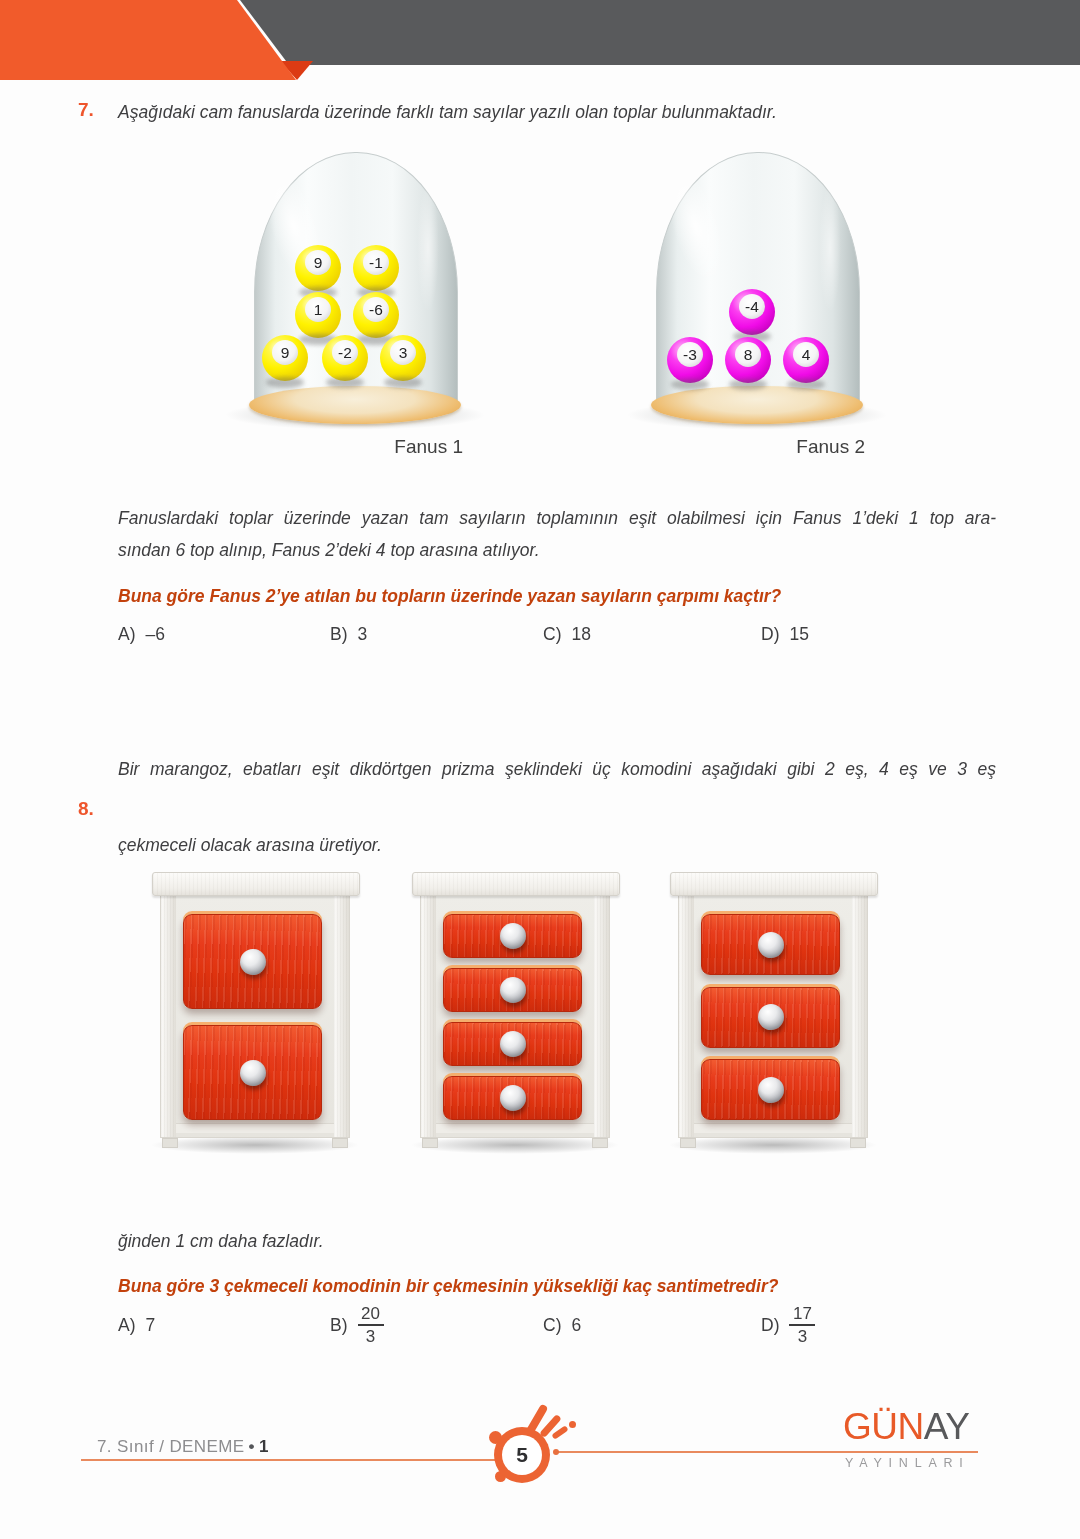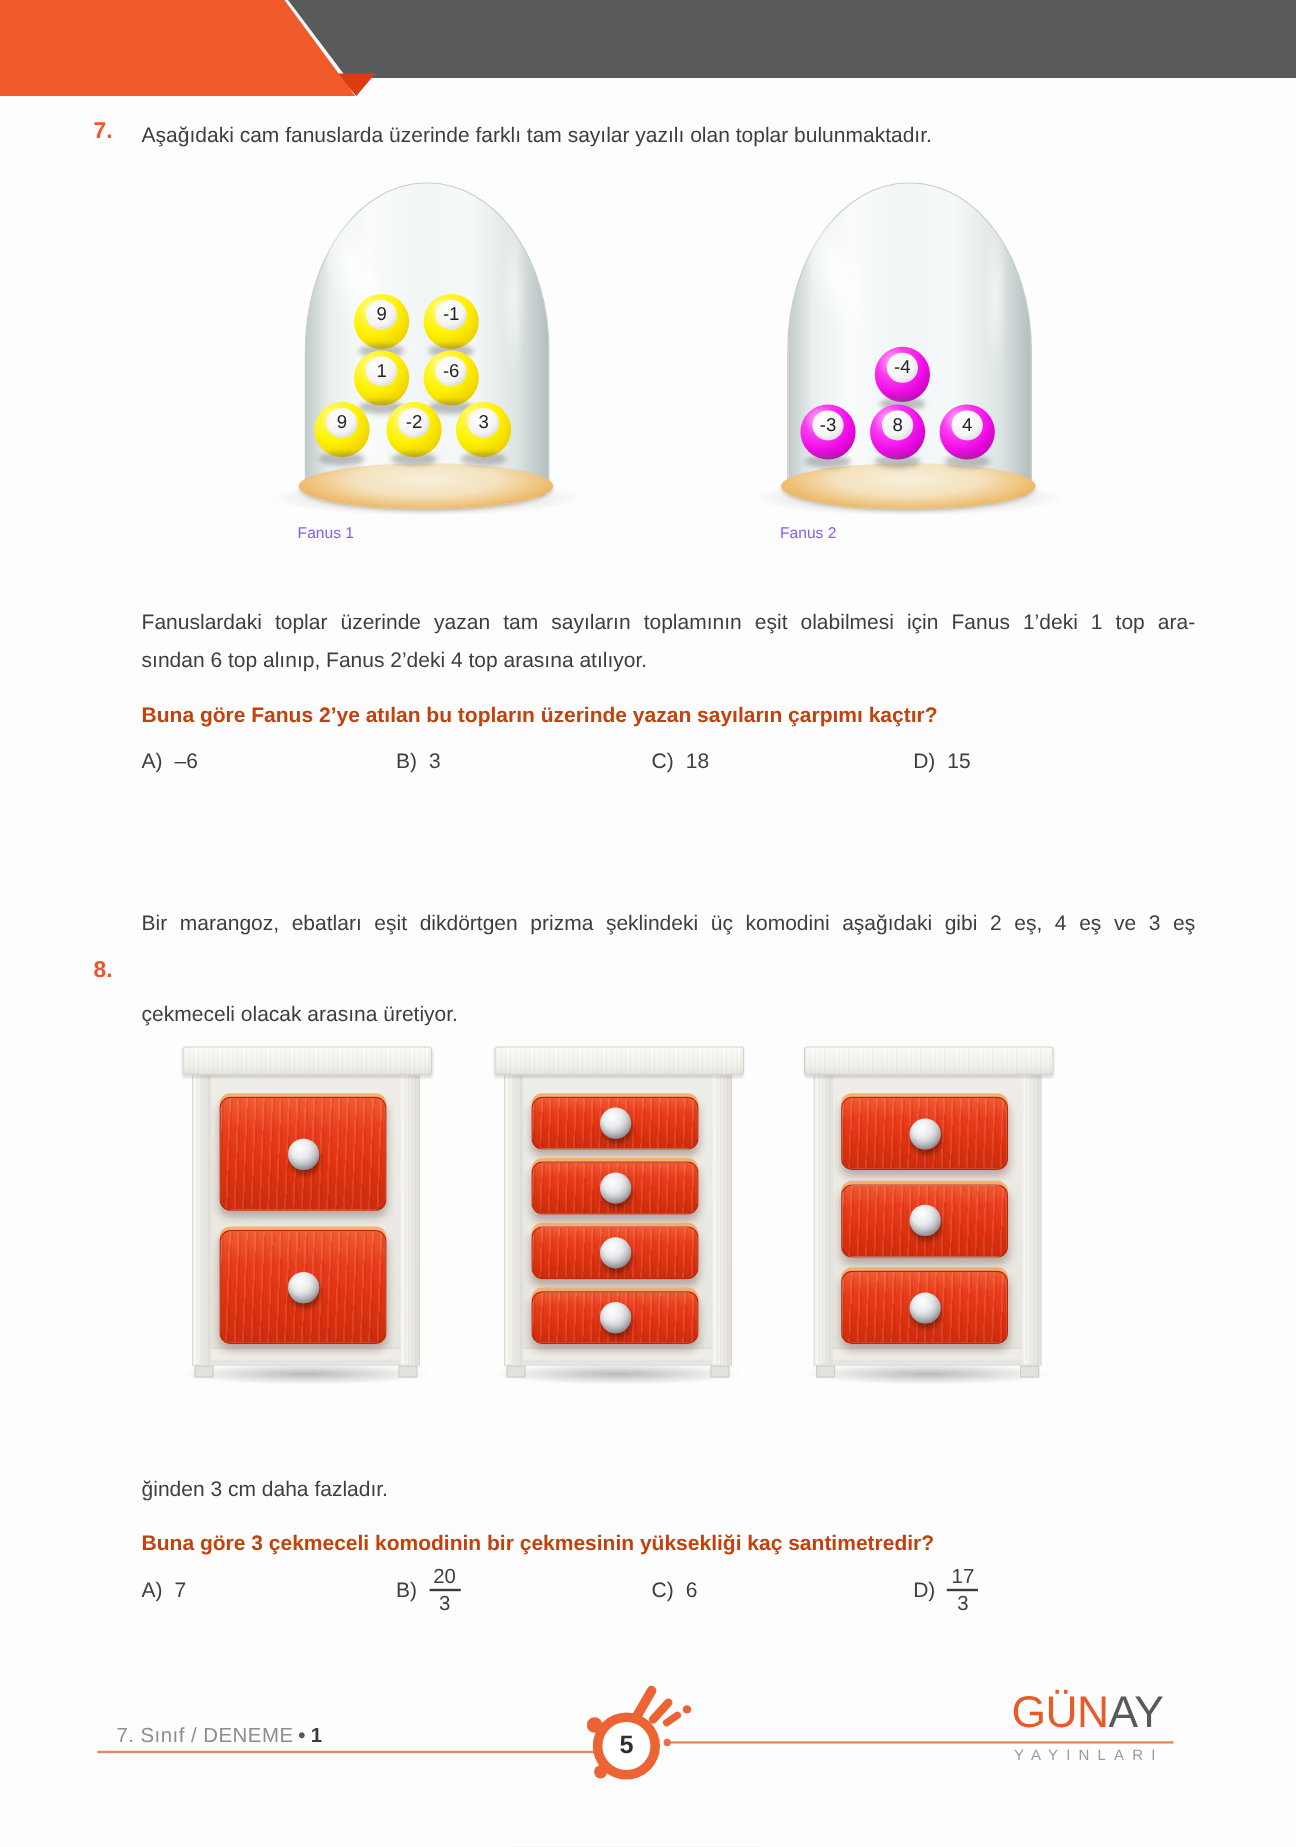--- a/index.html
+++ b/index.html
@@ -10,21 +10,21 @@
   
   .hdr-gray{position:absolute;top:0;left:0;width:1080px;height:65px;background:#595A5C;
             clip-path:polygon(240px 0,1080px 0,1080px 65px,289px 65px);}
   .hdr-tri{position:absolute;top:0;left:0;width:330px;height:80px;background:#DC3B14;
            clip-path:polygon(280px 61px,313px 61px,297px 80px);}
   .hdr-orange{position:absolute;top:0;left:0;width:310px;height:80px;background:#F15B2B;
            clip-path:polygon(0 0,237px 0,296px 80px,0 80px);}
 
   
   .qnum{font-size:19px;font-weight:bold;color:#EE552C;line-height:26px;}
-  .tline{font-size:17.5px;line-height:26px;color:#3E3E40;}
+  .tline{font-size:17.5px;line-height:26px;color:#3E3E40;font-style:italic;}
   .wide{width:878px;}
   .just{text-align:justify;text-align-last:justify;}
   .bold-q{font-weight:bold;color:#c2410c;}
 
   
   .opts{position:absolute;left:118px;width:880px;}
   .opt{position:absolute;top:0;height:100%;display:flex;align-items:center;gap:10px;
        font-size:17.5px;color:#3E3E40;}
   .frac{display:inline-flex;flex-direction:column;align-items:center;font-size:17px;line-height:1.12;color:#3E3E40;}
   .frac-bar{width:26px;height:2px;background:#3A3A3C;margin:1px 0;}
@@ -38,22 +38,22 @@
       box-shadow:0 2px 3px rgba(150,115,60,0.35);}
   .dome{position:absolute;left:6px;top:2px;width:202px;height:260px;z-index:1;
       border-radius:101px 101px 10px 10px / 140px 140px 10px 10px;
       border:1px solid #C6CDCD;
       background:linear-gradient(90deg,#C2CACA 0%,#E9EFEF 10%,#FAFCFC 26%,#F1F5F5 48%,#F6F9F9 68%,#DDE4E4 87%,#B4BEBE 100%);}
   .dome::before{content:"";position:absolute;left:16px;top:16px;width:46px;height:115px;border-radius:50%;
       transform:rotate(-16deg);
       background:radial-gradient(ellipse at center,rgba(255,255,255,0.95),rgba(255,255,255,0) 70%);}
   .dome::after{content:"";position:absolute;right:18px;top:30px;width:22px;height:130px;border-radius:50%;
       background:radial-gradient(ellipse at center,rgba(255,255,255,0.55),rgba(255,255,255,0) 70%);}
-  .fanus-label{position:absolute;top:286px;left:0;width:100%;text-align:left;
-      font-size:13px;color:#8b5cf6;}
+  .fanus-label{position:absolute;top:286px;left:0;width:100%;text-align:right;
+      font-size:19px;color:#404040;}
 
   .ball{position:absolute;width:46px;height:46px;border-radius:50%;z-index:3;}
   .ball::after{content:"";position:absolute;left:4px;right:4px;bottom:-7px;height:11px;border-radius:50%;
       background:rgba(95,95,95,0.38);filter:blur(2px);z-index:-1;}
   .ball.yellow{background:radial-gradient(circle at 34% 28%,#FFFDE2 0%,#FFF748 20%,#FFF200 45%,#EFD400 75%,#C9AF00 100%);}
   .ball.magenta{background:radial-gradient(circle at 34% 28%,#FFC6F7 0%,#FB3DF0 28%,#F10DE8 55%,#CB00C3 80%,#9C0097 100%);}
   .num-circle{position:absolute;left:10px;top:5px;width:26px;height:25px;border-radius:50%;
       display:flex;align-items:center;justify-content:center;font-size:15.5px;color:#242426;
       background:radial-gradient(circle at 40% 32%,#FFFFFF 0%,#F4F4F5 55%,#C6C7CB 100%);}
 
@@ -258,21 +258,21 @@
         <div class="drawer">
             <div class="knob"></div>
           </div>
         <div class="drawer">
             <div class="knob"></div>
           </div>
       </div>
     </div>
   </div>
 
-  <div class="abs tline wide" style="left:118px;top:1228px">ğinden 3 cm daha fazladır.</div>
+  <div class="abs tline wide" style="left:118px;top:1228px">ğinden 1 cm daha fazladır.</div>
   <div class="abs tline wide bold-q" style="left:118px;top:1273px">Buna göre 3 çekmeceli komodinin bir çekmesinin yüksekliği kaç santimetredir?</div>
 
   <div class="opts" style="top:1300px;height:50px">
     <div class="opt" style="left:0">
         <span>A)</span>
         <span>7</span>
       </div>
     <div class="opt" style="left:212px">
       <span>B)</span>
       <span class="frac">

